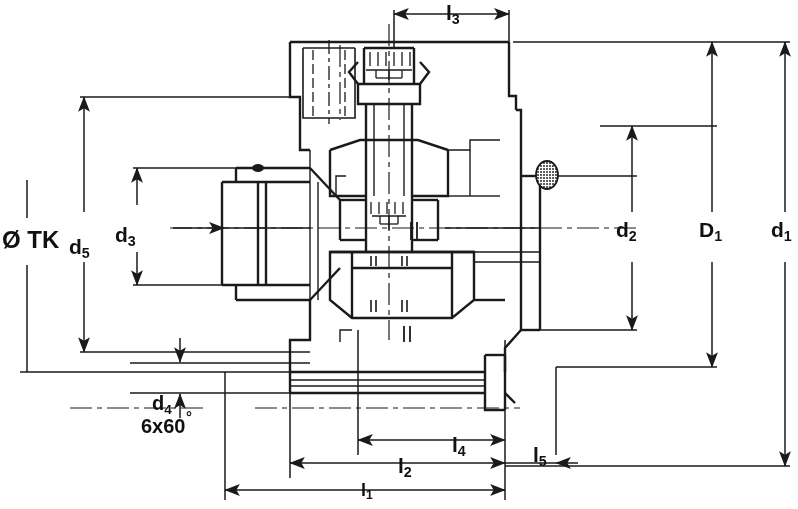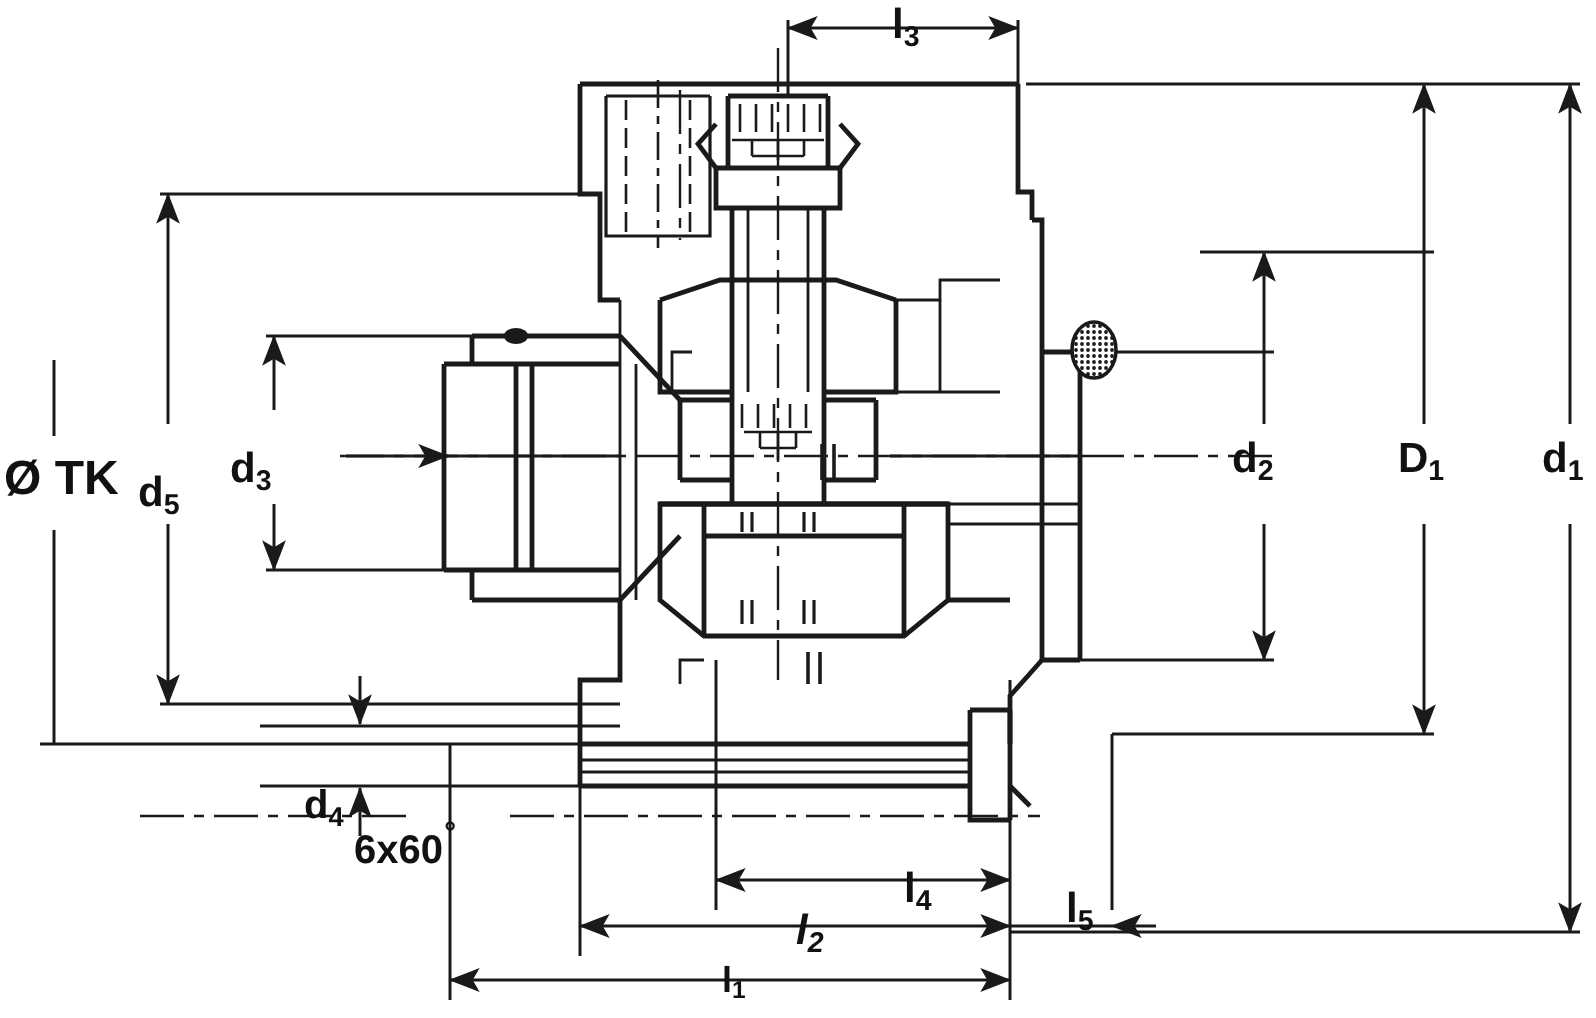--- a/index.html
+++ b/index.html
@@ -47,25 +47,25 @@
     left: 0.04em;
   }
   .lbl-tk   { left: 2px;   top: 228px; font-size: 24px; }
   .lbl-d5   { left: 69px;  top: 220px; font-size: 21px; margin-top: 16px; }
   .lbl-d3   { left: 115px; top: 208px; font-size: 21px; margin-top: 16px; }
   .lbl-d2   { left: 616px; top: 219px; font-size: 21px; }
   .lbl-D1   { left: 699px; top: 219px; font-size: 21px; }
   .lbl-d1   { left: 771px; top: 219px; font-size: 21px; }
   .lbl-l3   { left: 446px; top: 2px;   font-size: 21px; text-align: center; }
   .lbl-l4   { left: 432px; top: 434px; font-size: 21px; margin-left: 20px; }
-  .lbl-l2   { left: 398px; top: 455px; font-size: 21px; font-style: italic; }
+  .lbl-l2   { left: 398px; top: 455px; font-size: 21px; }
   .lbl-l1   { left: 361px; top: 481px; font-size: 18px; }
   .lbl-l5   { left: 533px; top: 444px; font-size: 21px; text-align: center; }
   .lbl-d4   { left: 152px; top: 393px; font-size: 20px; text-align: right; }
-  .lbl-6x60 { left: 141px; top: 413px; font-size: 20px; margin-left: 36px; }
+  .lbl-6x60 { left: 141px; top: 413px; font-size: 20px; }
 </style>
 </head>
 <body>
 
 <div id="sheet">
 
   <svg width="798" height="509" viewBox="0 0 798 509" shape-rendering="geometricPrecision">
 
     <defs>
       <marker id="arrEnd" viewBox="0 0 12 10" refX="11" refY="5" markerWidth="11" markerHeight="9" orient="auto-start-reverse">

